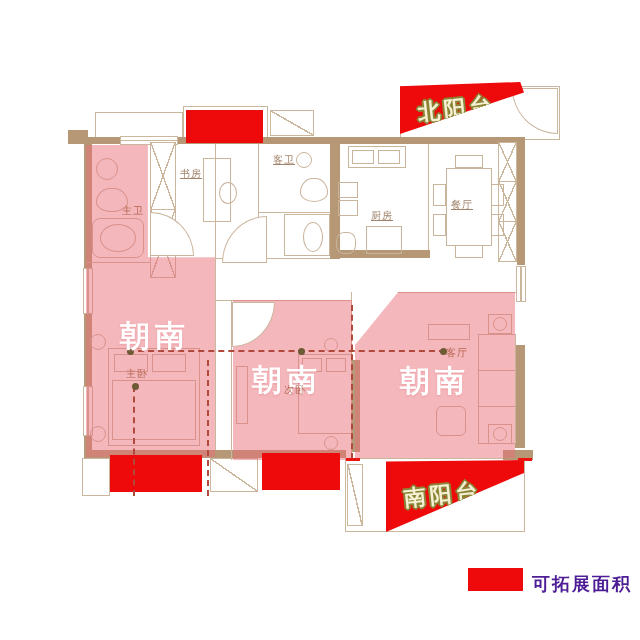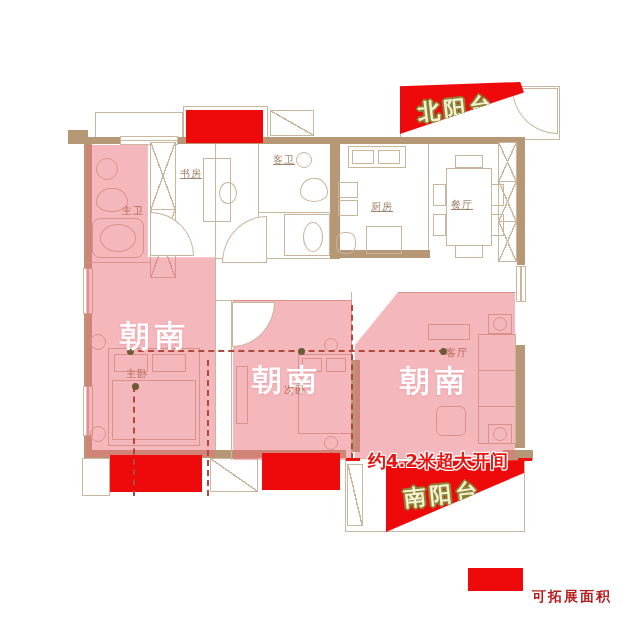--- a/index.html
+++ b/index.html
@@ -28,21 +28,21 @@
   .south-label{position:absolute;color:#ffffff;font-weight:bold;font-size:30px;letter-spacing:5px;white-space:nowrap;
     text-shadow:0 1px 2px rgba(220,120,130,0.4);}
   .rlabel{position:absolute;font-size:10px;white-space:nowrap;letter-spacing:1px;}
   .onwhite{color:#a1836b;text-decoration:underline;}
   .onpink{color:#b5654f;}
   .banner-text{position:absolute;display:inline-block;font-weight:bold;font-size:22px;letter-spacing:4px;color:#f6f1d4;white-space:nowrap;
     text-shadow:2px 0 #8a8536,-2px 0 #8a8536,0 2px #8a8536,0 -2px #8a8536,1px 1px #8a8536,-1px -1px #8a8536,1px -1px #8a8536,-1px 1px #8a8536;
     transform:rotate(-6deg);transform-origin:left center;}
   .callout{position:absolute;font-weight:bold;font-size:18px;color:#ea1410;white-space:nowrap;text-align:center;
     text-shadow:1px 0 #fff,-1px 0 #fff,0 1px #fff,0 -1px #fff,1px 1px #fff,-1px -1px #fff,1px -1px #fff,-1px 1px #fff;}
-  .legend-label{position:absolute;font-weight:bold;font-size:14px;color:#b91c1c;letter-spacing:2px;margin-top:16px;}
+  .legend-label{position:absolute;font-weight:bold;font-size:18px;color:#4c1d95;letter-spacing:2px;}
 </style>
 </head>
 <body>
 
 <div class="plan">
 
   <div class="box" style="left:400px;top:86px;width:160px;height:54px"></div>
   <div class="arc" style="left:512px;top:88px;width:46px;height:46px;border-radius:0 0 0 100%"></div>
   <div class="box" style="left:95px;top:112px;width:88px;height:26px"></div>
   <div class="box" style="left:183px;top:106px;width:85px;height:36px"></div>
@@ -171,26 +171,25 @@
   <div class="dot" style="left:440px;top:348px"></div>
   <div class="dot" style="left:132px;top:383px"></div>
 
   <div class="south-label" style="left:120px;top:316px">朝南</div>
   <div class="south-label" style="left:252px;top:360px">朝南</div>
   <div class="south-label" style="left:400px;top:361px">朝南</div>
 
   <div class="rlabel onpink" style="left:122px;top:204px">主卫</div>
   <div class="rlabel onwhite" style="left:180px;top:167px">书房</div>
   <div class="rlabel onwhite" style="left:273px;top:153px">客卫</div>
-  <div class="rlabel onwhite" style="left:371px;top:200px">厨房</div>
+  <div class="rlabel onwhite" style="left:371px;top:209px">厨房</div>
   <div class="rlabel onwhite" style="left:451px;top:198px">餐厅</div>
   <div class="rlabel onpink" style="left:126px;top:367px">主卧</div>
   <div class="rlabel onpink" style="left:284px;top:383px">次卧</div>
   <div class="rlabel onpink" style="left:446px;top:346px">客厅</div>
 
   <div class="red" style="left:346px;top:458px;width:14px;height:3px;background:#ea1410"></div>
   <div class="red" style="left:518px;top:458px;width:14px;height:3px;background:#ea1410"></div>
-  <div class="callout" style="left:352px;top:449px;width:172px">约4.2米超大开间</div>
 
   <div class="red" style="left:468px;top:568px;width:55px;height:23px"></div>
   <div class="legend-label" style="left:532px;top:572px">可拓展面积</div>
 
 </div>
 
 </body></html>

